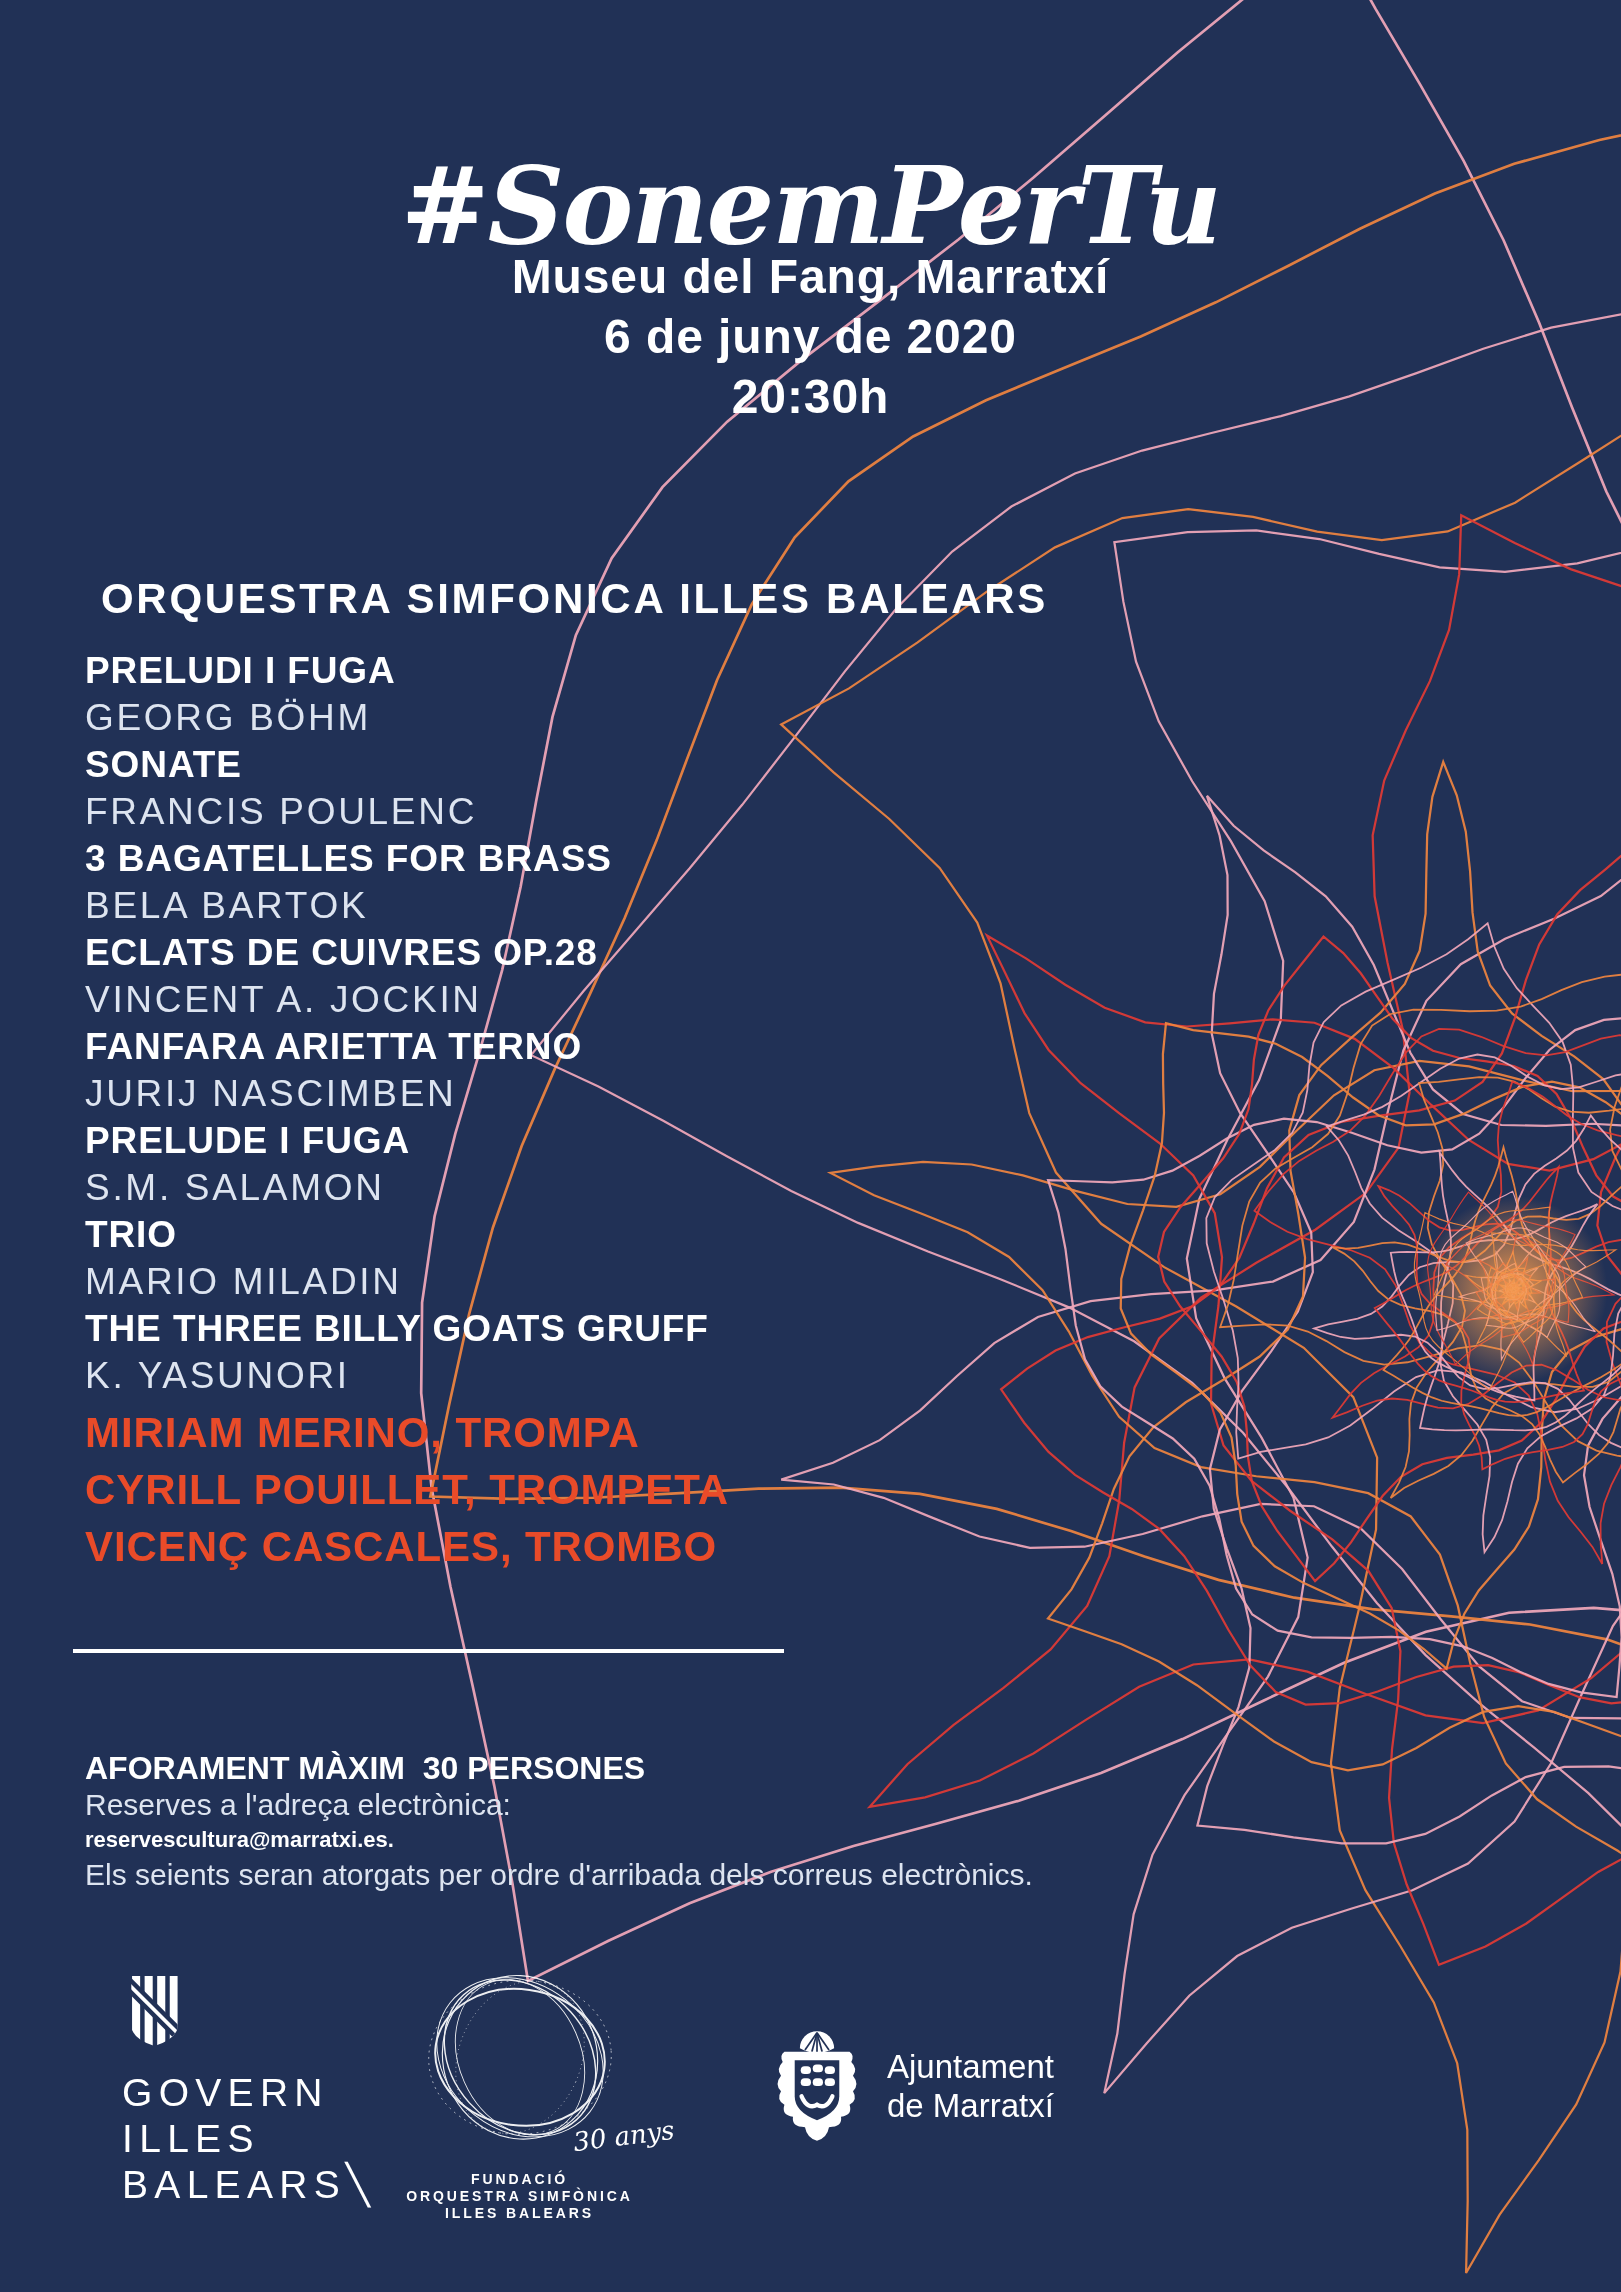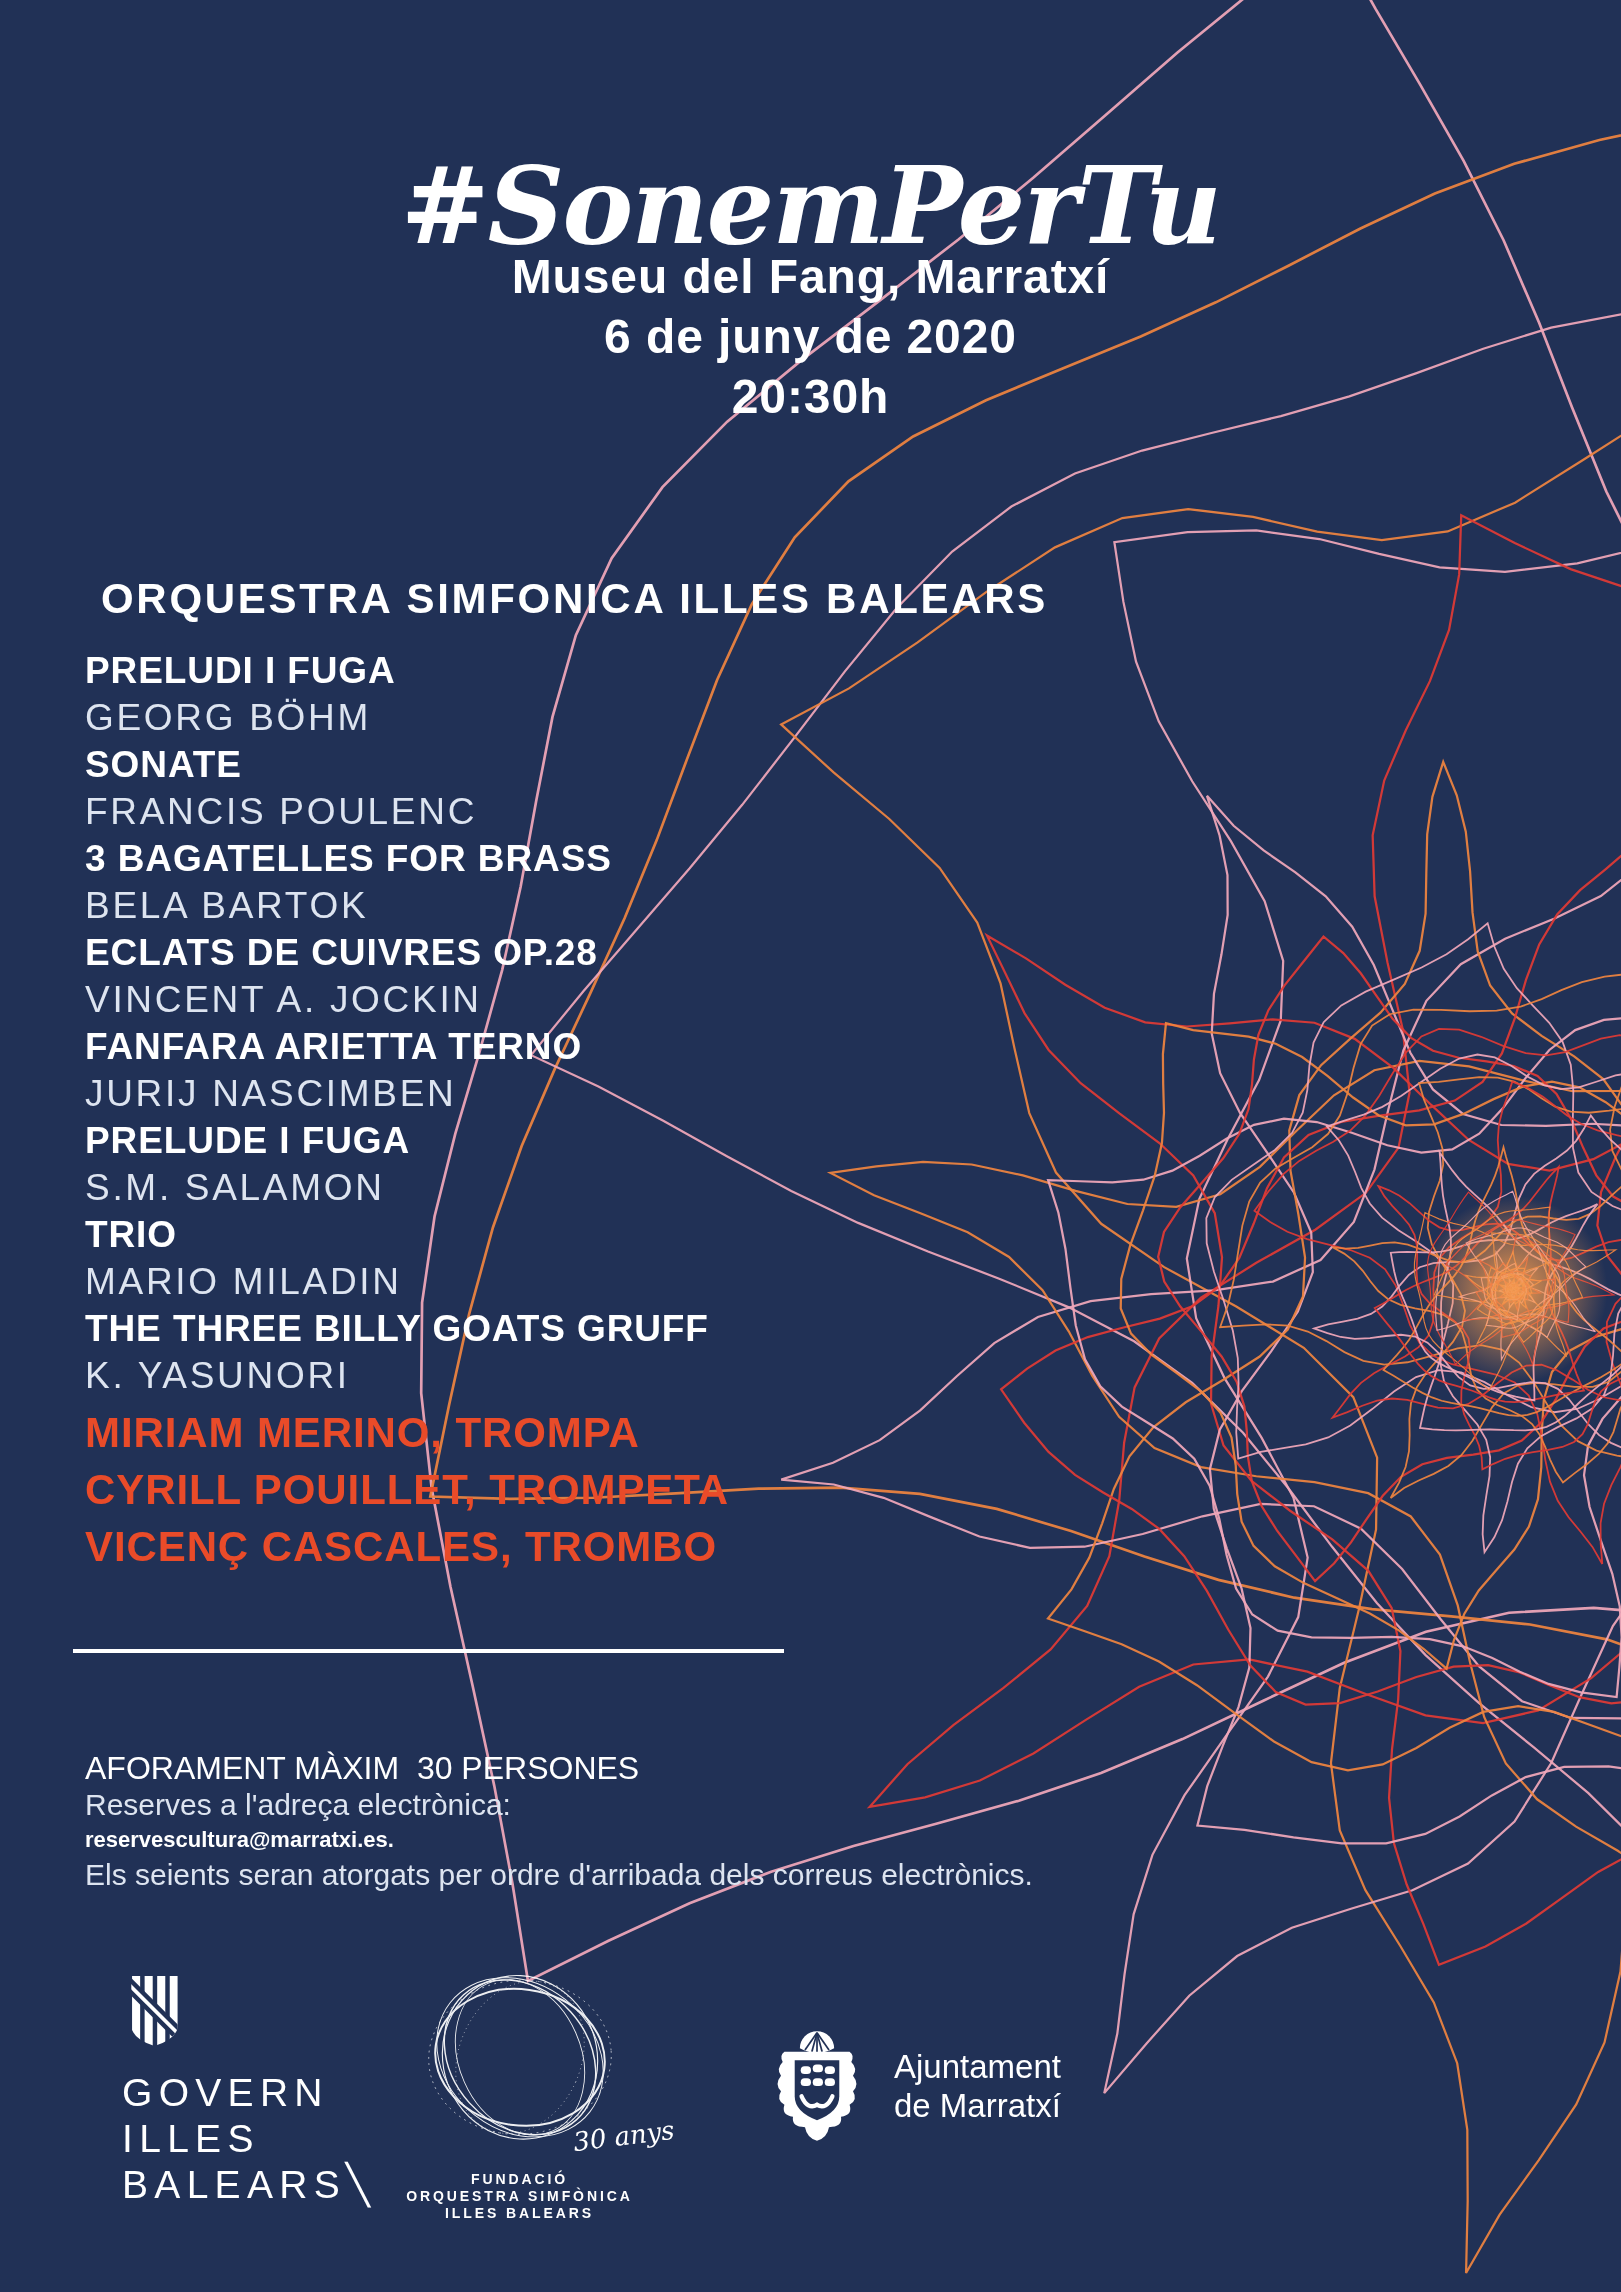--- a/index.html
+++ b/index.html
@@ -34,38 +34,38 @@
   .program{left:85px;top:647px}
   .prog-title{font-size:37px;font-weight:bold;letter-spacing:0.9px;line-height:47px}
   .prog-composer{font-size:37px;font-weight:normal;letter-spacing:2.7px;line-height:47px;color:var(--light,#dde4f0)}
   .performers{
     left:85px;top:1404px;
     font-size:42px;font-weight:bold;line-height:57px;letter-spacing:0.9px;
     color:var(--accent,#e94b29);
   }
   .rule{left:73px;top:1649px;width:711px;height:3.6px;background:#ffffff}
   .info{left:85px;top:1749px}
-  .info-bold{font-size:32px;font-weight:normal;line-height:38px;white-space:pre-wrap}
+  .info-bold{font-size:32px;font-weight:bold;line-height:38px;white-space:pre-wrap}
   .info-light{font-size:30px;line-height:35px;color:var(--light,#dde4f0)}
   .info-email{font-size:22px;line-height:35px;font-weight:bold;color:#ffffff}
 
   .govern{left:122px;top:1976px}
   .govern .shield{width:47px;height:70px;margin-left:9px;display:block}
   .govern-text{margin-top:24px;font-size:39px;line-height:46px;letter-spacing:6.3px;color:#ffffff}
 
   .fundacio{left:385px;top:1956px;width:269px;text-align:center}
   .fundacio .ring{width:206px;height:208px;display:block;margin:0 auto}
   .anys{
     position:absolute;left:188px;top:165px;
     font-family:"DejaVu Serif",serif;font-style:italic;
     font-size:26px;transform:rotate(-7deg);color:#ffffff;white-space:nowrap;
   }
   .fundacio-caption{margin-top:7px;font-size:14px;font-weight:bold;letter-spacing:2.9px;line-height:17px}
 
-  .ajuntament{left:774px;top:2026px;display:flex;align-items:center;gap:34px}
+  .ajuntament{left:774px;top:2026px;display:flex;align-items:center;gap:27px}
   .crest{width:86px;height:120px}
   .ajuntament-text{font-size:33px;line-height:39px;color:#ffffff}
 </style>
 </head>
 <body>
 
 <svg id="spiro" width="1621" height="2293" viewBox="0 0 1810 2560">
     <path d="M3033.3,1930.3 L2935.6,1909.2 L2837.6,1885.1 L2739.8,1862.4 L2642.6,1845.6 L2546.4,1837.8 L2451.2,1838.2 L2356.6,1843.1 L2261.8,1846.9 L2166.3,1844.6 L2069.8,1834.3 L1972.8,1818.5 L1875.7,1803.0 L1779.6,1795.1 L1685.0,1800.6 L1592.2,1821.8 L1500.9,1856.5 L1410.6,1898.8 L1320.3,1941.7 L1229.4,1979.6 L1137.7,2010.5 L1045.4,2036.2 L953.0,2061.0 L861.1,2089.7 L770.0,2125.1 L679.5,2166.9 L589.5,2211.8 L589.5,2211.8 L572.3,2103.5 L551.9,1993.9 L527.9,1882.9 L503.0,1771.5 L482.0,1661.7 L470.3,1555.5 L471.3,1454.3 L485.2,1358.1 L508.4,1265.7 L535.4,1174.7 L560.7,1083.0 L581.4,989.6 L598.6,894.7 L616.9,800.3 L643.0,709.0 L683.0,623.1 L739.7,543.8 L812.0,470.6 L895.3,401.7 L983.2,334.6 L1070.2,267.2 L1153.7,198.4 L1234.3,128.4 L1314.8,58.5 L1398.8,-10.2 L1488.0,-76.7 L1488.0,-76.7 L1535.8,9.5 L1585.6,94.1 L1634.3,179.5 L1678.9,268.1 L1718.7,360.5 L1755.5,455.1 L1793.6,548.7 L1838.0,637.5 L1892.0,718.8 L1956.3,792.3 L2027.7,860.3 L2100.9,926.9 L2170.2,996.5 L2231.9,1071.9 L2285.6,1153.5 L2334.5,1238.9 L2383.8,1323.8 L2439.1,1404.2 L2503.5,1477.6 L2577.1,1543.9 L2656.9,1605.4 L2738.4,1665.6 L2817.5,1727.6 L2892.2,1793.1 L2963.2,1861.3 L3033.3,1930.3 Z" stroke="#f1a8ba" fill="none" stroke-width="3" opacity="0.93"></path>
     <path d="M2627.6,2354.7 L2553.6,2301.7 L2477.9,2253.6 L2401.1,2209.3 L2324.0,2165.6 L2248.0,2118.7 L2173.7,2066.6 L2100.7,2009.9 L2028.0,1952.7 L1953.6,1900.6 L1876.0,1858.9 L1794.1,1830.3 L1708.4,1813.7 L1620.4,1804.6 L1532.0,1796.5 L1445.1,1783.8 L1360.5,1763.9 L1277.9,1737.7 L1195.9,1709.4 L1112.9,1684.6 L1027.2,1667.9 L938.5,1660.9 L847.2,1662.1 L754.5,1667.4 L662.0,1672.2 L570.6,1673.5 L480.5,1670.8 L480.5,1670.8 L501.5,1568.4 L523.8,1467.2 L550.4,1370.4 L582.5,1279.4 L619.5,1193.3 L658.8,1109.6 L697.4,1025.1 L733.3,937.9 L766.8,848.3 L800.7,759.0 L839.4,674.6 L887.4,599.8 L947.4,537.3 L1019.6,487.2 L1101.0,446.7 L1187.2,410.9 L1273.7,375.5 L1357.6,337.4 L1438.7,296.5 L1519.1,254.9 L1602.2,216.0 L1690.8,182.7 L1785.9,156.1 L1886.4,135.0 L1989.4,116.5 L2091.6,97.2 L2091.6,97.2 L2095.6,188.0 L2095.4,279.7 L2093.6,371.9 L2094.6,463.4 L2102.3,553.3 L2118.4,641.2 L2141.4,727.4 L2166.6,813.2 L2188.5,899.7 L2202.8,988.0 L2208.4,1078.4 L2208.4,1170.1 L2208.5,1261.8 L2215.5,1351.9 L2234.3,1439.1 L2266.0,1523.3 L2307.7,1605.1 L2353.8,1685.9 L2398.1,1767.1 L2436.4,1849.7 L2467.8,1934.0 L2494.6,2019.4 L2521.2,2104.8 L2551.6,2189.3 L2587.5,2272.5 L2627.6,2354.7 Z" stroke="#ef8440" fill="none" stroke-width="3" opacity="0.93"></path>
     <path d="M2129.2,2556.6 L2084.6,2487.4 L2042.0,2416.0 L2002.1,2341.6 L1963.7,2265.6 L1924.1,2190.8 L1880.3,2120.8 L1830.1,2057.8 L1773.6,2002.0 L1712.7,1951.0 L1650.9,1900.9 L1591.8,1847.9 L1537.4,1789.7 L1487.2,1726.7 L1438.8,1661.9 L1388.0,1599.6 L1331.2,1544.0 L1266.3,1497.5 L1193.6,1459.6 L1115.7,1427.6 L1036.2,1397.3 L958.2,1365.3 L883.5,1329.7 L811.6,1291.0 L740.6,1251.2 L668.2,1213.1 L593.0,1178.0 L593.0,1178.0 L651.4,1106.6 L710.7,1038.0 L770.1,969.4 L828.7,898.5 L886.1,824.6 L943.2,749.7 L1001.6,678.4 L1063.2,615.7 L1129.3,565.4 L1200.3,528.6 L1275.3,502.9 L1352.7,483.3 L1430.2,464.4 L1506.7,442.4 L1581.7,416.4 L1656.2,389.2 L1732.0,365.6 L1811.1,350.7 L1894.4,347.6 L1982.2,356.5 L2073.1,374.3 L2165.7,396.3 L2258.2,418.2 L2349.7,437.3 L2440.1,453.7 L2530.4,469.4 L2530.4,469.4 L2497.3,546.3 L2468.5,624.0 L2444.5,702.6 L2423.3,781.8 L2401.0,860.8 L2374.0,938.8 L2340.5,1015.6 L2302.2,1091.5 L2263.5,1167.3 L2230.2,1244.1 L2207.0,1322.9 L2195.8,1404.0 L2194.6,1487.0 L2198.4,1571.0 L2200.8,1654.7 L2197.0,1737.2 L2185.0,1818.1 L2166.6,1897.8 L2146.2,1977.1 L2129.2,2057.1 L2119.3,2138.4 L2117.2,2221.3 L2121.0,2305.3 L2126.5,2389.6 L2129.9,2473.4 L2129.2,2556.6 Z" stroke="#f1a8ba" fill="none" stroke-width="2.5" opacity="0.93"></path>

